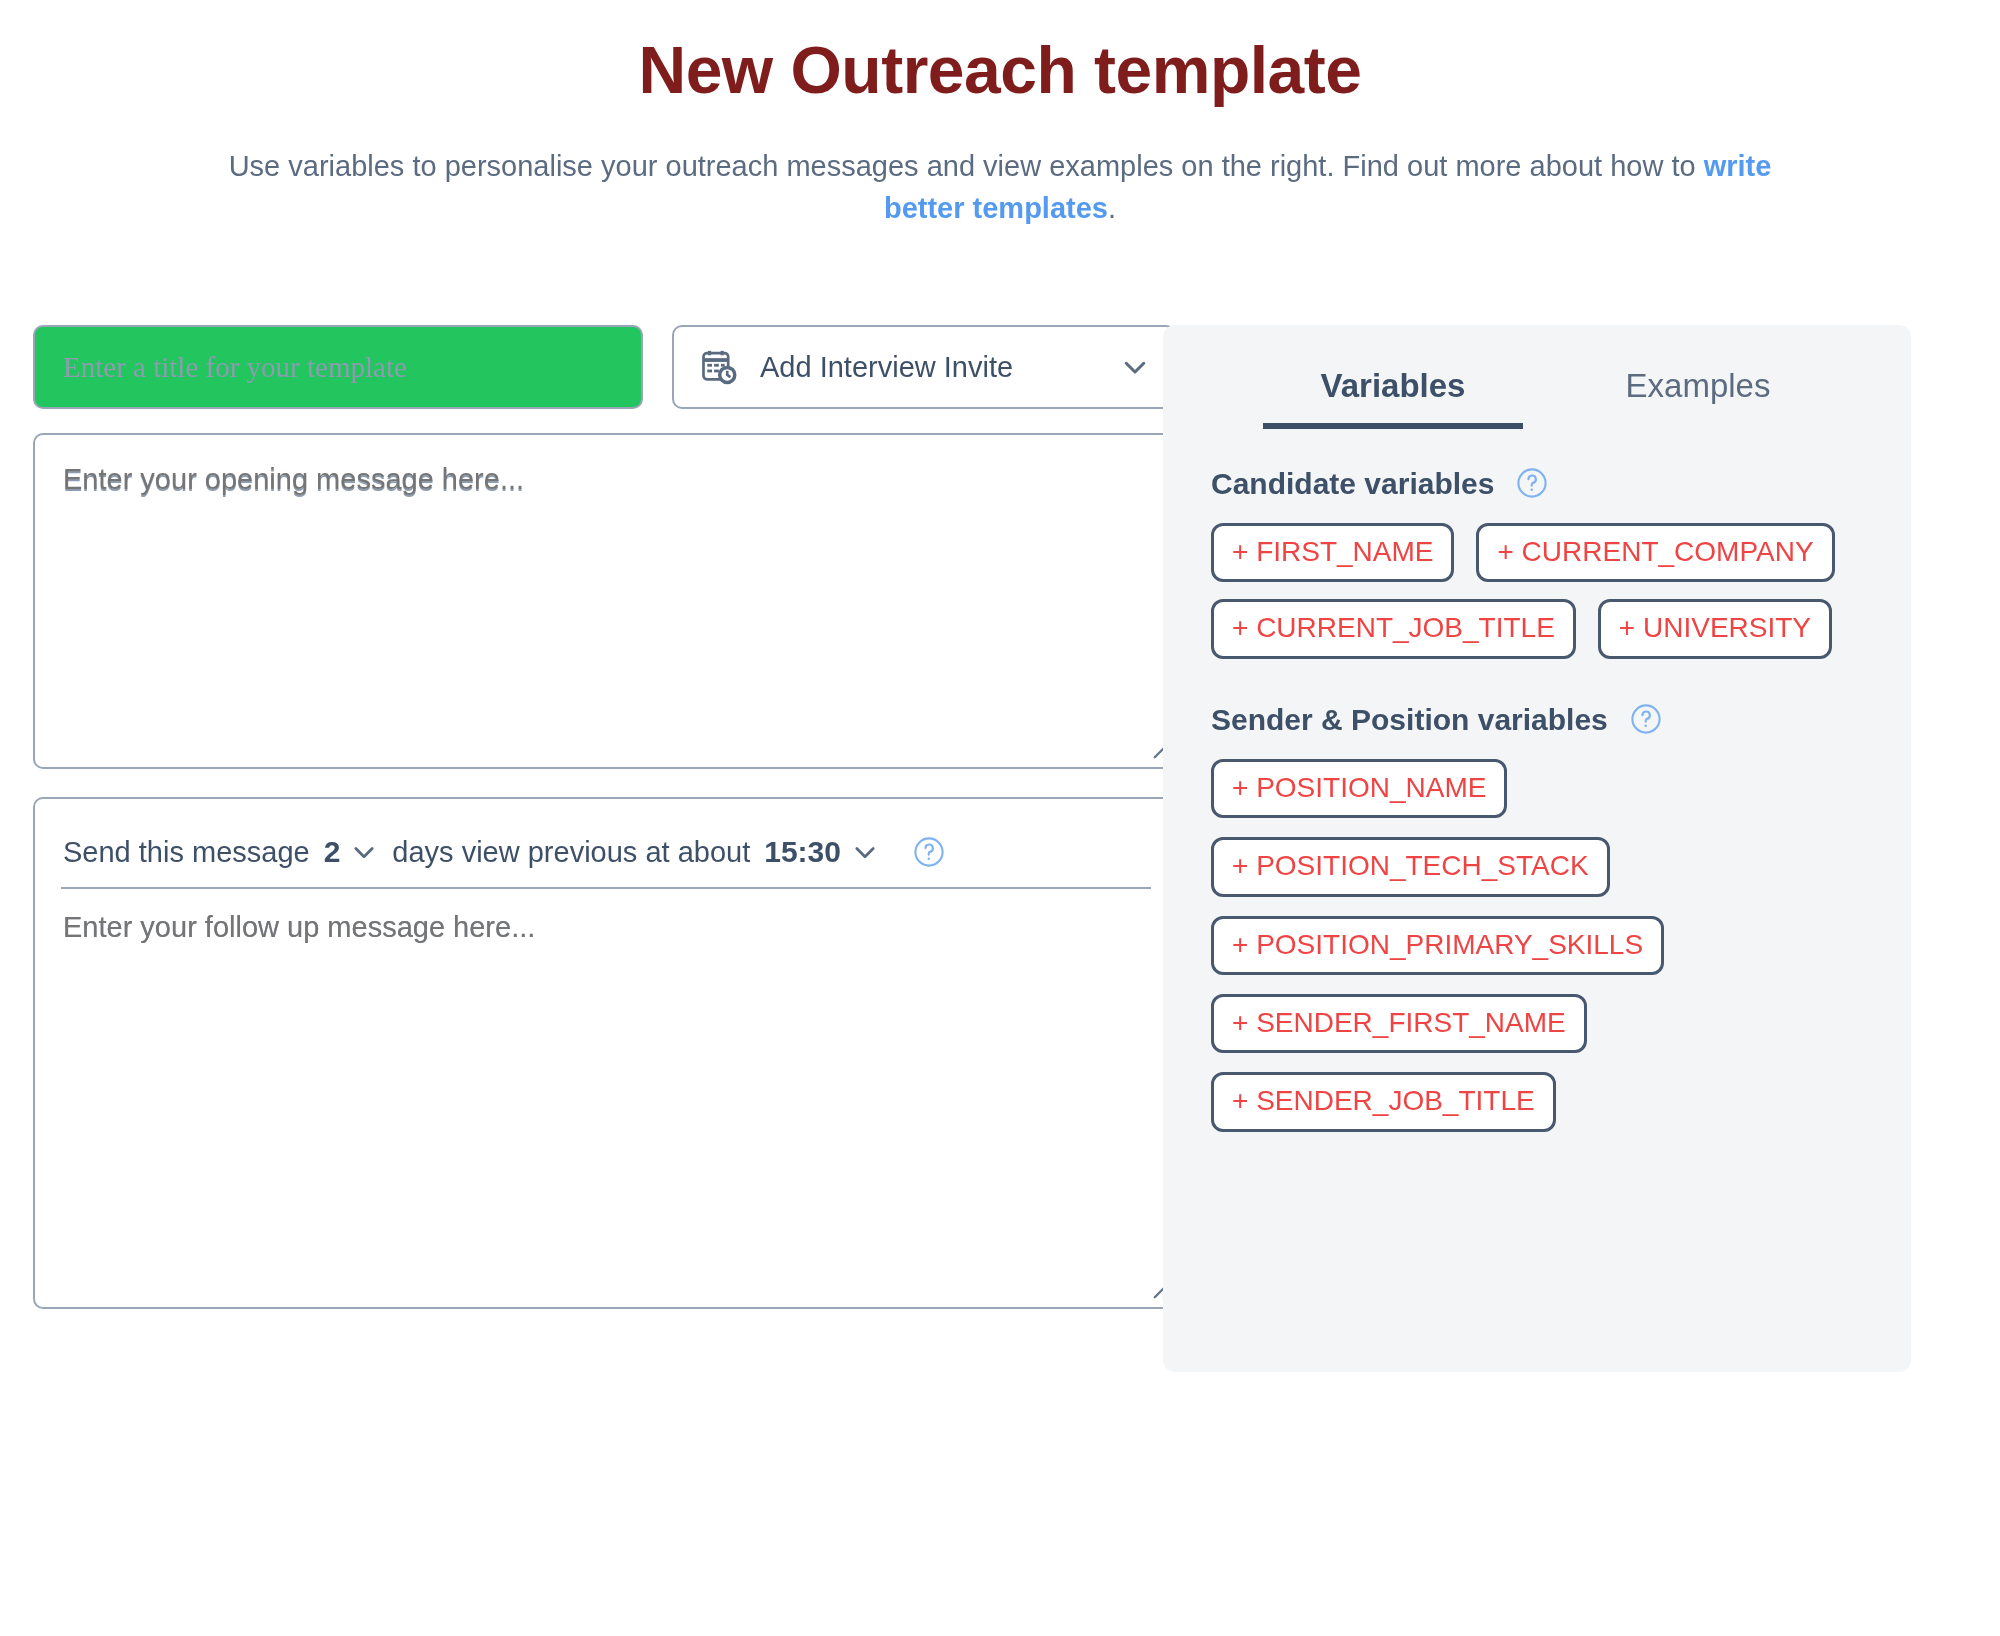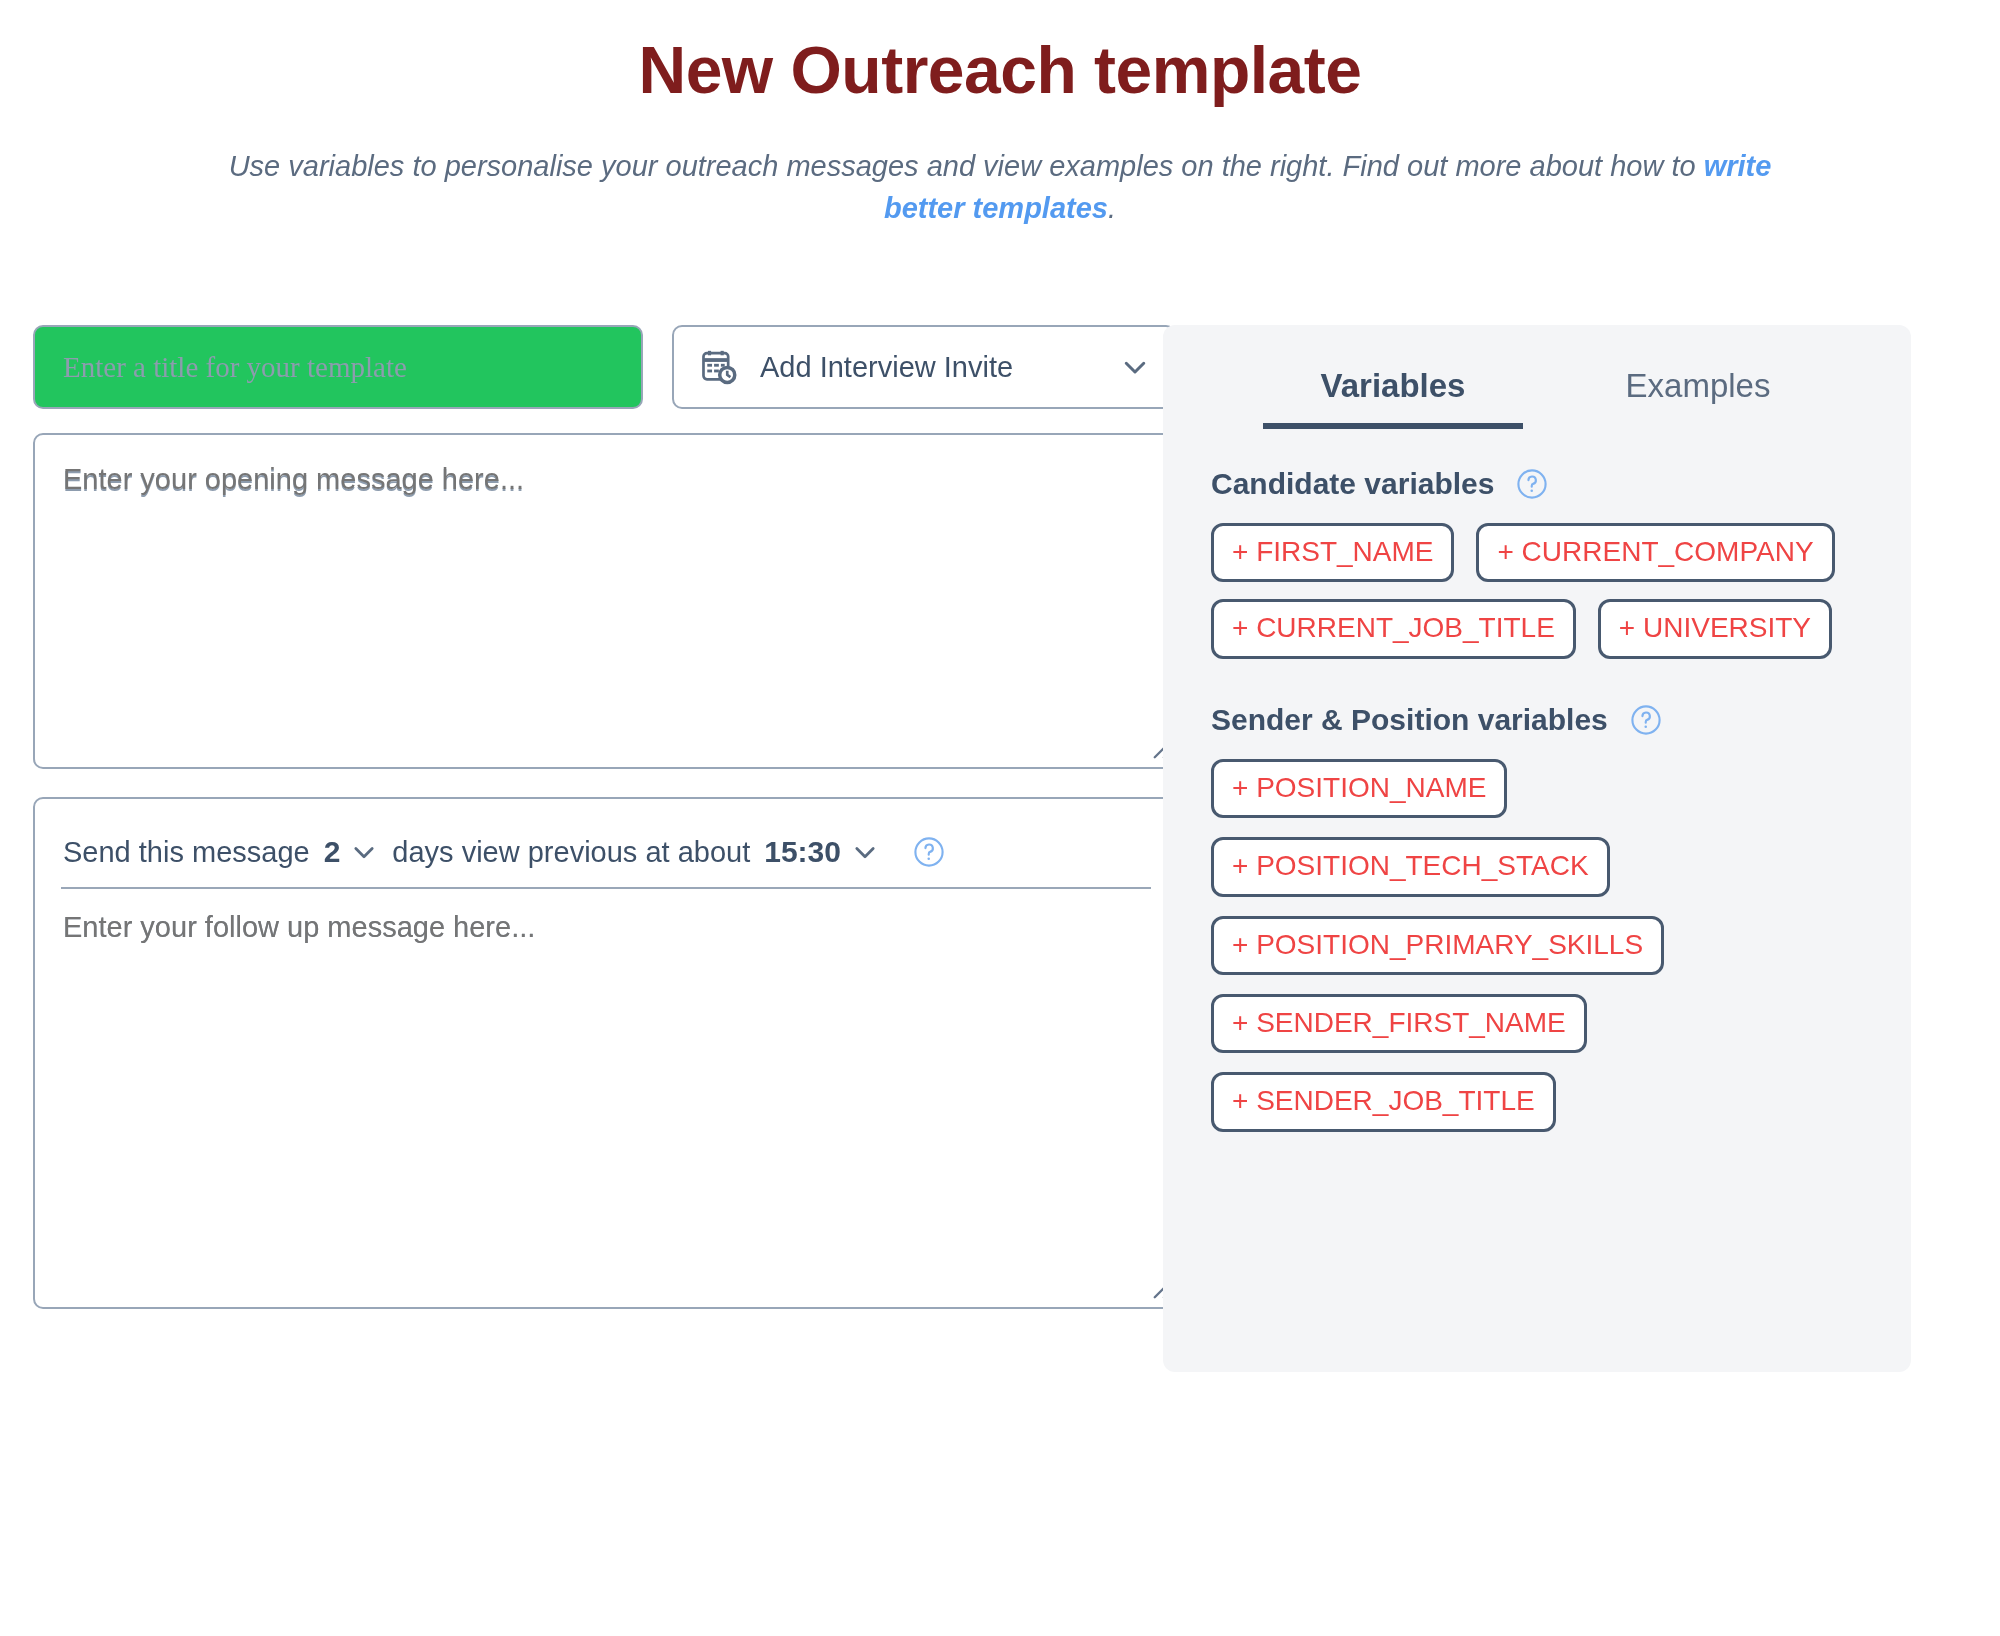--- a/index.html
+++ b/index.html
@@ -35,21 +35,20 @@
   .page-subtitle {
     text-align: center;
     font-size: 29px;
     color: #5b6b80;
     line-height: 1.45;
     margin: 0;
     padding-top: 38px;
     max-width: 1560px;
     margin-left: auto;
     margin-right: auto;
-    font-style: italic;
   }
   .subtitle-link {
     color: #539af0;
     font-weight: bold;
     text-decoration: none;
     cursor: pointer;
   }
 
   
   .content {
@@ -226,21 +225,20 @@
     color: #5b6b80;
     border-bottom: 6px solid transparent;
   }
   .group {
     margin-top: 38px;
     padding: 0 40px 0 48px;
   }
   .group.second { margin-top: 44px; }
   .group-head {
     display: flex;
-    align-items: center;
     font-size: 30px;
     font-weight: bold;
     color: #3d5068;
     margin-bottom: 22px;
   }
   .group-head .help-icon { margin-left: 22px; }
   .chips {
     display: flex;
     flex-wrap: wrap;
     gap: 17px 22px;

